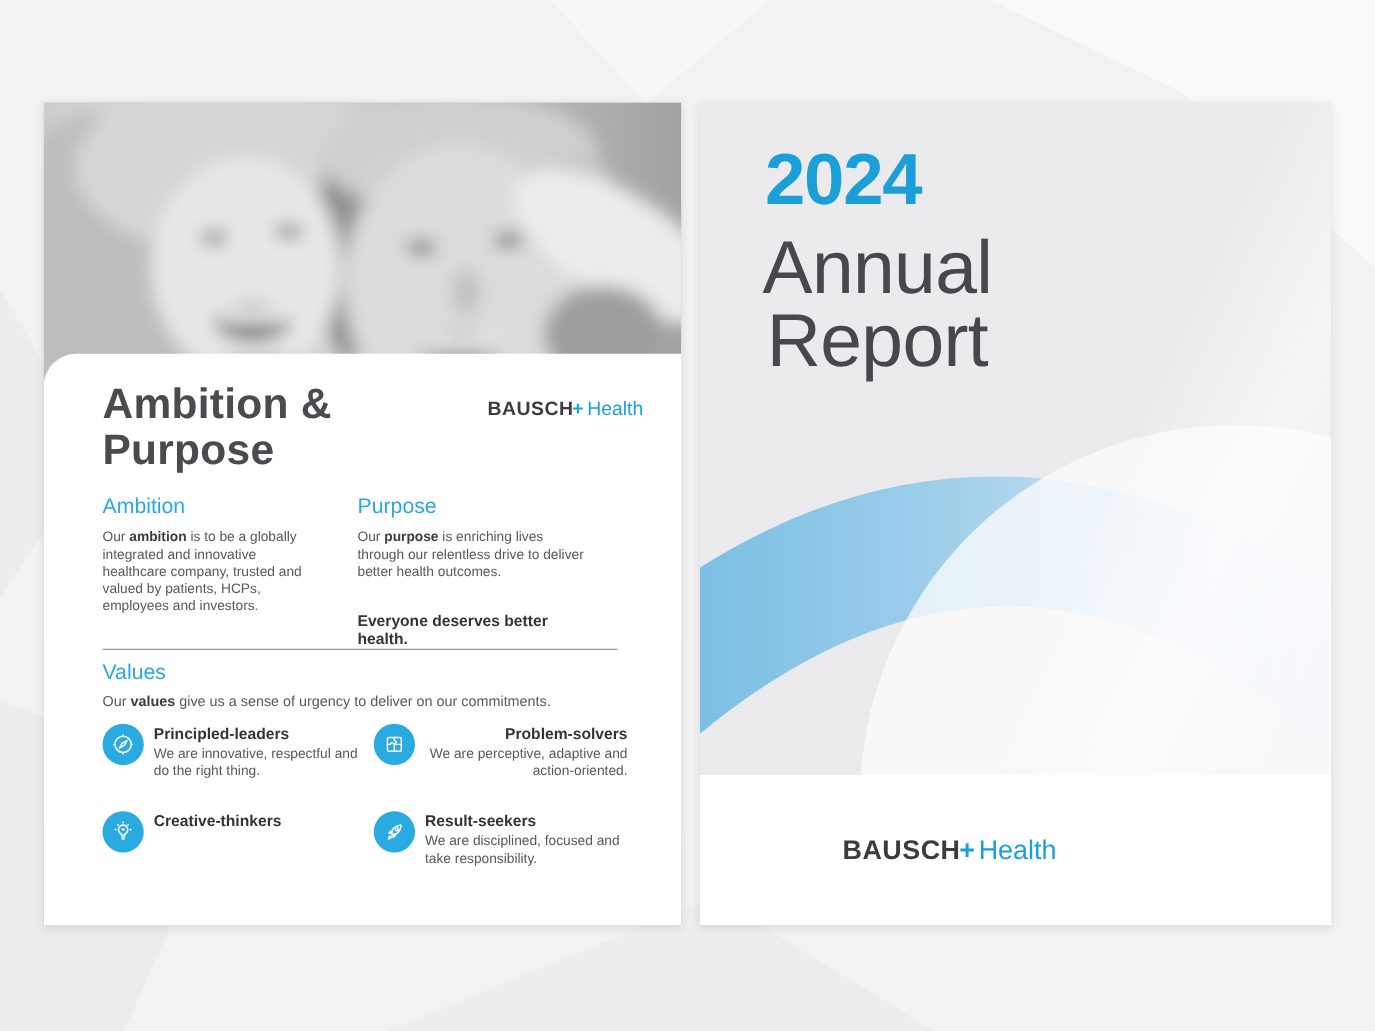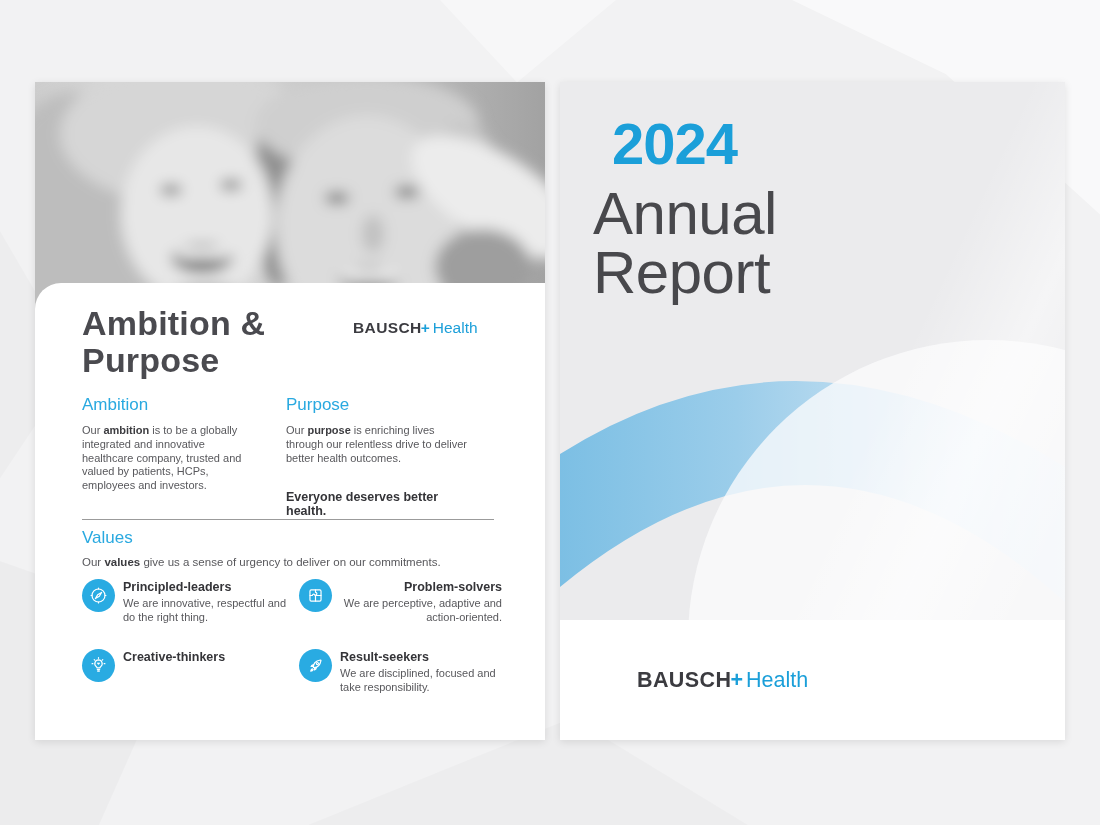--- a/index.html
+++ b/index.html
@@ -11,30 +11,30 @@
   .facet { position:absolute; inset:0; pointer-events:none; }
   .f1 { background:rgba(0,0,0,.025); clip-path:polygon(0 68%, 17% 76%, 9% 100%, 0 100%); }
   .f2 { background:rgba(0,0,0,.02);  clip-path:polygon(28% 100%, 52% 87%, 68% 100%); }
   .f3 { background:rgba(255,255,255,.55); clip-path:polygon(72% 0, 100% 0, 100% 26%, 86% 9%); }
   .f4 { background:rgba(0,0,0,.018); clip-path:polygon(0 28%, 7% 44%, 0 58%); }
   .f5 { background:rgba(255,255,255,.4); clip-path:polygon(40% 0, 56% 0, 47% 10%); }
 
   .page { position:absolute; top:82px; height:658px; overflow:hidden;
           box-shadow:0 2px 8px rgba(0,0,0,.10); }
   .page-left  { left:35px;  width:510px; background:#c9c9c9; }
-  .page-right { left:560px; width:505px; background:#ebebed; }
+  .page-right { left:560px; width:505px; background:#ebebed;text-align:center; }
 
   
   .photo { position:absolute; inset:0; }
   .card { position:absolute; left:0; top:201px; width:553px; height:457px;
           background:#ffffff; border-radius:26px 34px 0 0; }
   .card-title { position:absolute; left:47px; top:22px; font-size:34px; line-height:37px;
                 font-weight:800; letter-spacing:.2px; color:#4a4a4f; }
   .logo { display:flex; align-items:baseline; white-space:nowrap; }
-  .logo .b  { font-weight:800; color:#3b3b40; letter-spacing:.4px; }
+  .logo .b  { font-weight:800; color:#3b3b40; letter-spacing:.4px;margin-left:37px; }
   .logo .pl { font-weight:800; color:#1b9fd9; margin-left:-1px; }
   .logo .h  { font-weight:400; color:#1b9fd9; margin-left:3px; }
   .logo-left { position:absolute; left:318px; top:36px; font-size:15.5px; }
 
   .col { position:absolute; top:112px; }
   .col-ambition { left:47px;  width:176px; }
   .col-purpose  { left:251px; width:186px; }
   .sec-heading { font-size:17px; font-weight:500; color:#29a9e0; margin-bottom:9px; }
   .body-txt { font-size:11px; line-height:13.8px; color:#58585c; }
   .body-txt b, .intro b { color:#3c3c40; }
@@ -50,21 +50,21 @@
   .vicon svg { width:19px; height:19px; stroke:#fff; fill:none;
                stroke-width:1.5; stroke-linecap:round; stroke-linejoin:round; }
   .vtxt { padding-top:1px; }
   .vtitle { font-size:12.5px; font-weight:700; color:#343438; margin-bottom:3px; }
   .vdesc { font-size:11px; line-height:13.6px; color:#58585c; }
   .w1 .vdesc { width:172px; } .w2 .vdesc { width:162px; }
 
   
   .year { position:absolute; left:52px; top:32px; font-size:58px; line-height:60px;
           font-weight:800; letter-spacing:-1px; color:#1b9fd9; }
-  .rtitle { position:absolute; left:33px; top:102px; font-size:60px; line-height:59px;
+  .rtitle { position:absolute; left:50px; top:102px; font-size:60px; line-height:59px;
             font-weight:500; letter-spacing:-.5px; color:#48484c; }
   .arc { position:absolute; left:0; top:200px; width:505px; height:340px; }
   .white-circle { position:absolute; left:128px; top:258px; width:600px; height:600px;
                   border-radius:50%; background:rgba(251,251,253,.78); }
   .sheen { position:absolute; inset:0;
            background:linear-gradient(115deg, rgba(255,255,255,0) 58%,
                       rgba(255,255,255,.5) 72%, rgba(255,255,255,0) 88%); }
   .bottom-band { position:absolute; left:0; top:538px; width:505px; height:120px; background:#ffffff; }
   .logo-right { position:absolute; left:77px; top:48px; font-size:21.5px; }
 </style>

